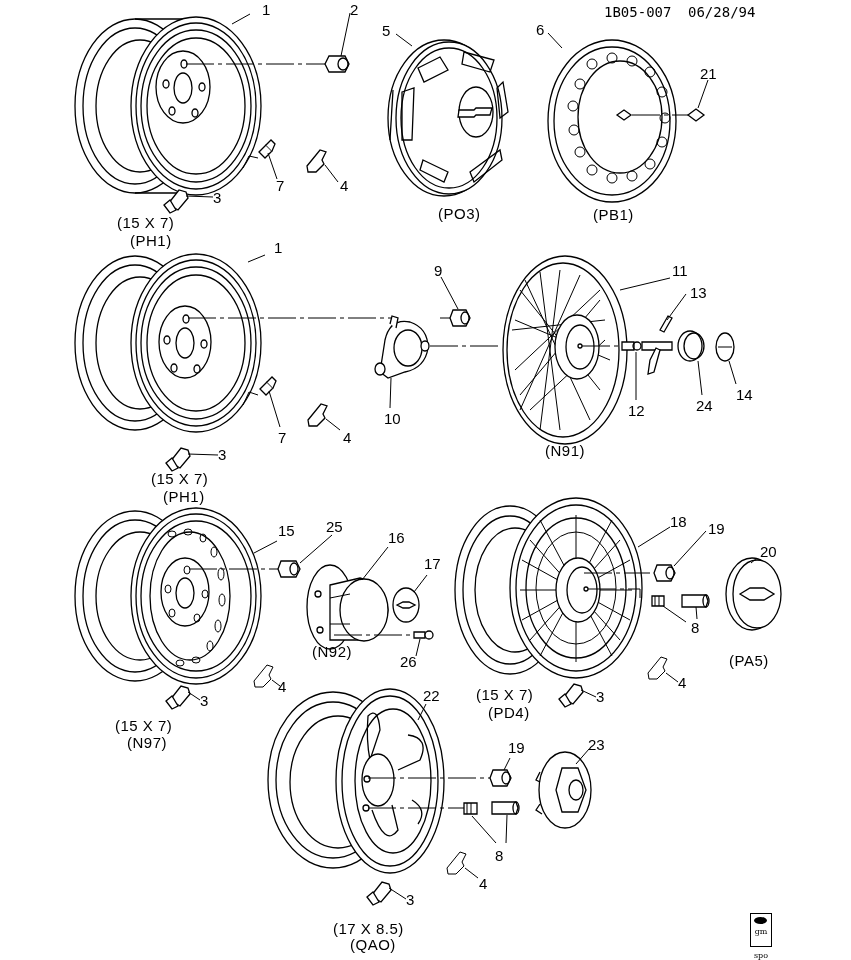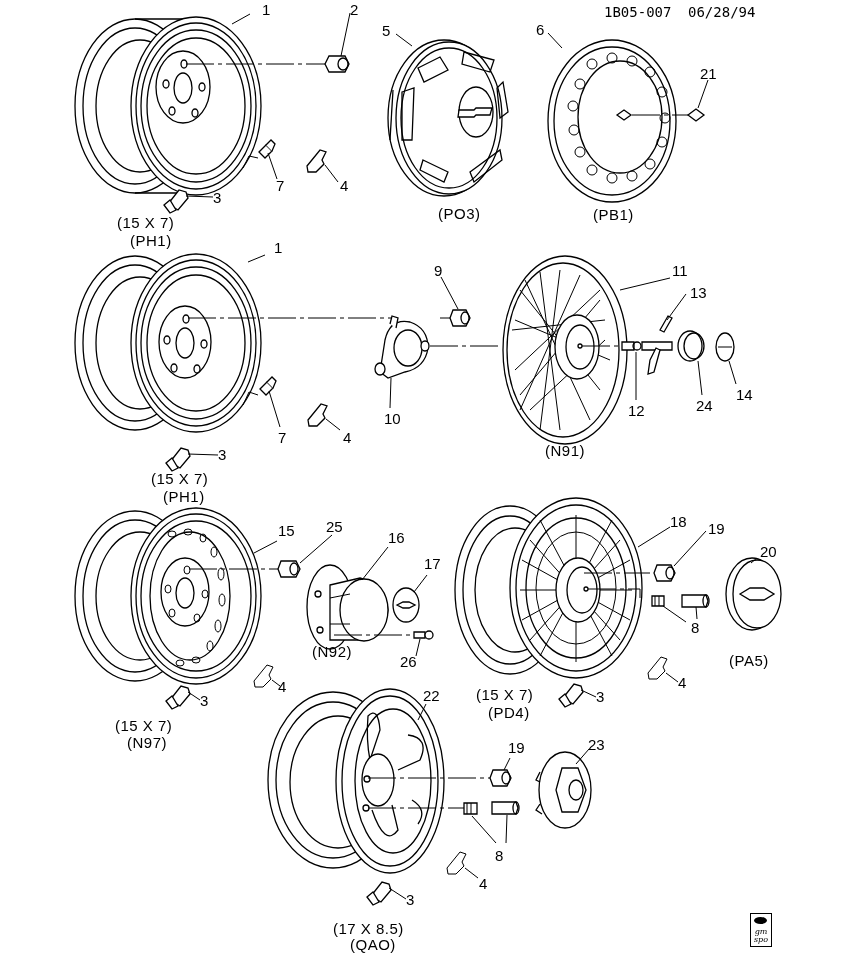--- a/index.html
+++ b/index.html
@@ -8,21 +8,21 @@
   .lbl{font-family:"Liberation Sans",sans-serif;font-size:15px;fill:#000;}
   .cap{font-family:"Liberation Sans",sans-serif;font-size:15px;fill:#000;letter-spacing:0.5px;}
   .hdr{font-family:"DejaVu Sans Mono","Liberation Mono",monospace;font-size:14px;fill:#000;}
   .ln{stroke:#000;stroke-width:1.3;fill:none;}
   .thin{stroke:#000;stroke-width:1;fill:none;}
   .fillw{stroke:#000;stroke-width:1.3;fill:#fff;}
   .dash{stroke:#000;stroke-width:1;fill:none;stroke-dasharray:28 4 4 4;}
   .leader{stroke:#000;stroke-width:1;fill:none;}
   #logo{position:absolute;left:750px;top:913px;width:22px;height:34px;border:1.5px solid #000;box-sizing:border-box;background:#fff;}
   #logo .oval{position:absolute;left:3px;top:3px;width:13px;height:7px;background:#000;border-radius:50%;}
-  #logo .t{position:absolute;left:0;width:100%;text-align:center;font-family:"DejaVu Serif",serif;font-size:8px;line-height:8px;font-style:italic;}
+  #logo .t{position:absolute;left:0;width:100%;text-align:center;font-family:"DejaVu Serif",serif;font-size:8px;line-height:8px;}
 </style>
 </head>
 <body>
 
 <svg id="diagram" width="851" height="960" viewBox="0 0 851 960" xmlns="http://www.w3.org/2000/svg">
 
   <text class="hdr" x="604" y="17">1B05-007</text>
   <text class="hdr" x="688" y="17">06/28/94</text>
 
   <g>
@@ -381,14 +381,14 @@
   <text class="lbl" x="495" y="861">8</text>
   <text class="lbl" x="479" y="889">4</text>
   <text class="lbl" x="406" y="905">3</text>
   <text class="cap" x="333" y="934">(17 X 8.5)</text>
   <text class="cap" x="350" y="950">(QAO)</text>
 </svg>
 
 <div id="logo">
   <div class="oval"></div>
   <div class="t" style="top:14px">gm</div>
-  <div class="t" style="top:22px">spo</div>
+  <div class="t" style="top:38px">spo</div>
 </div>
 
 </body></html>

